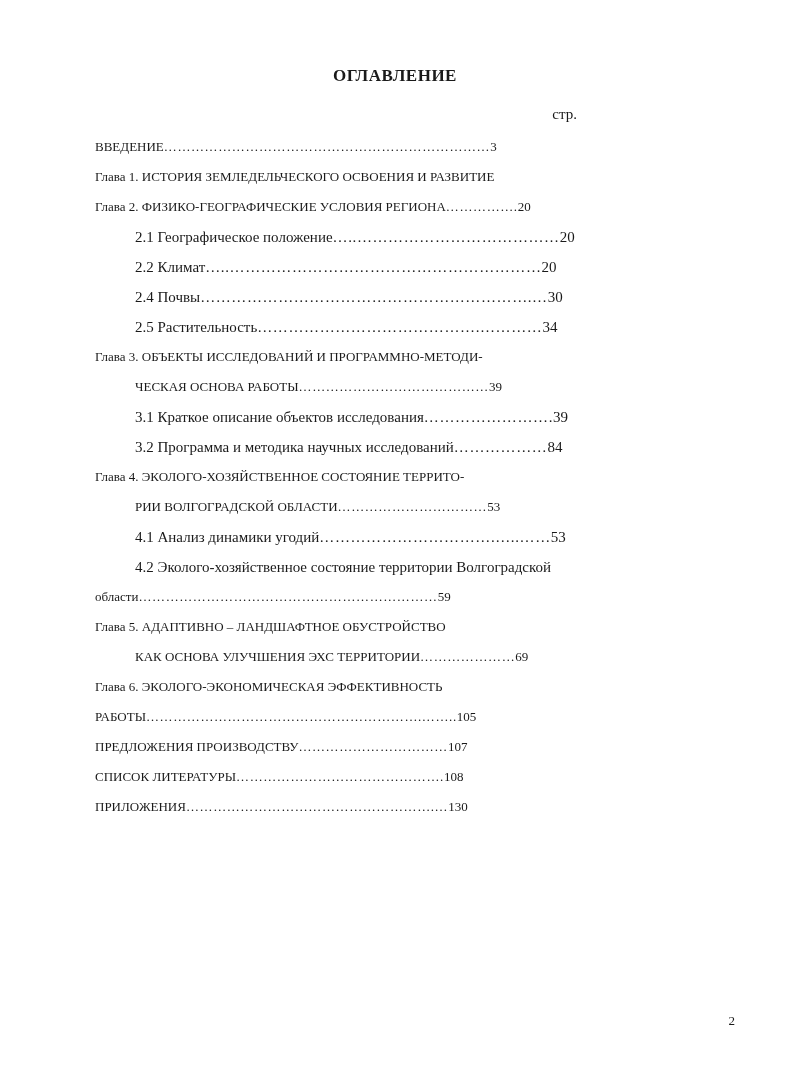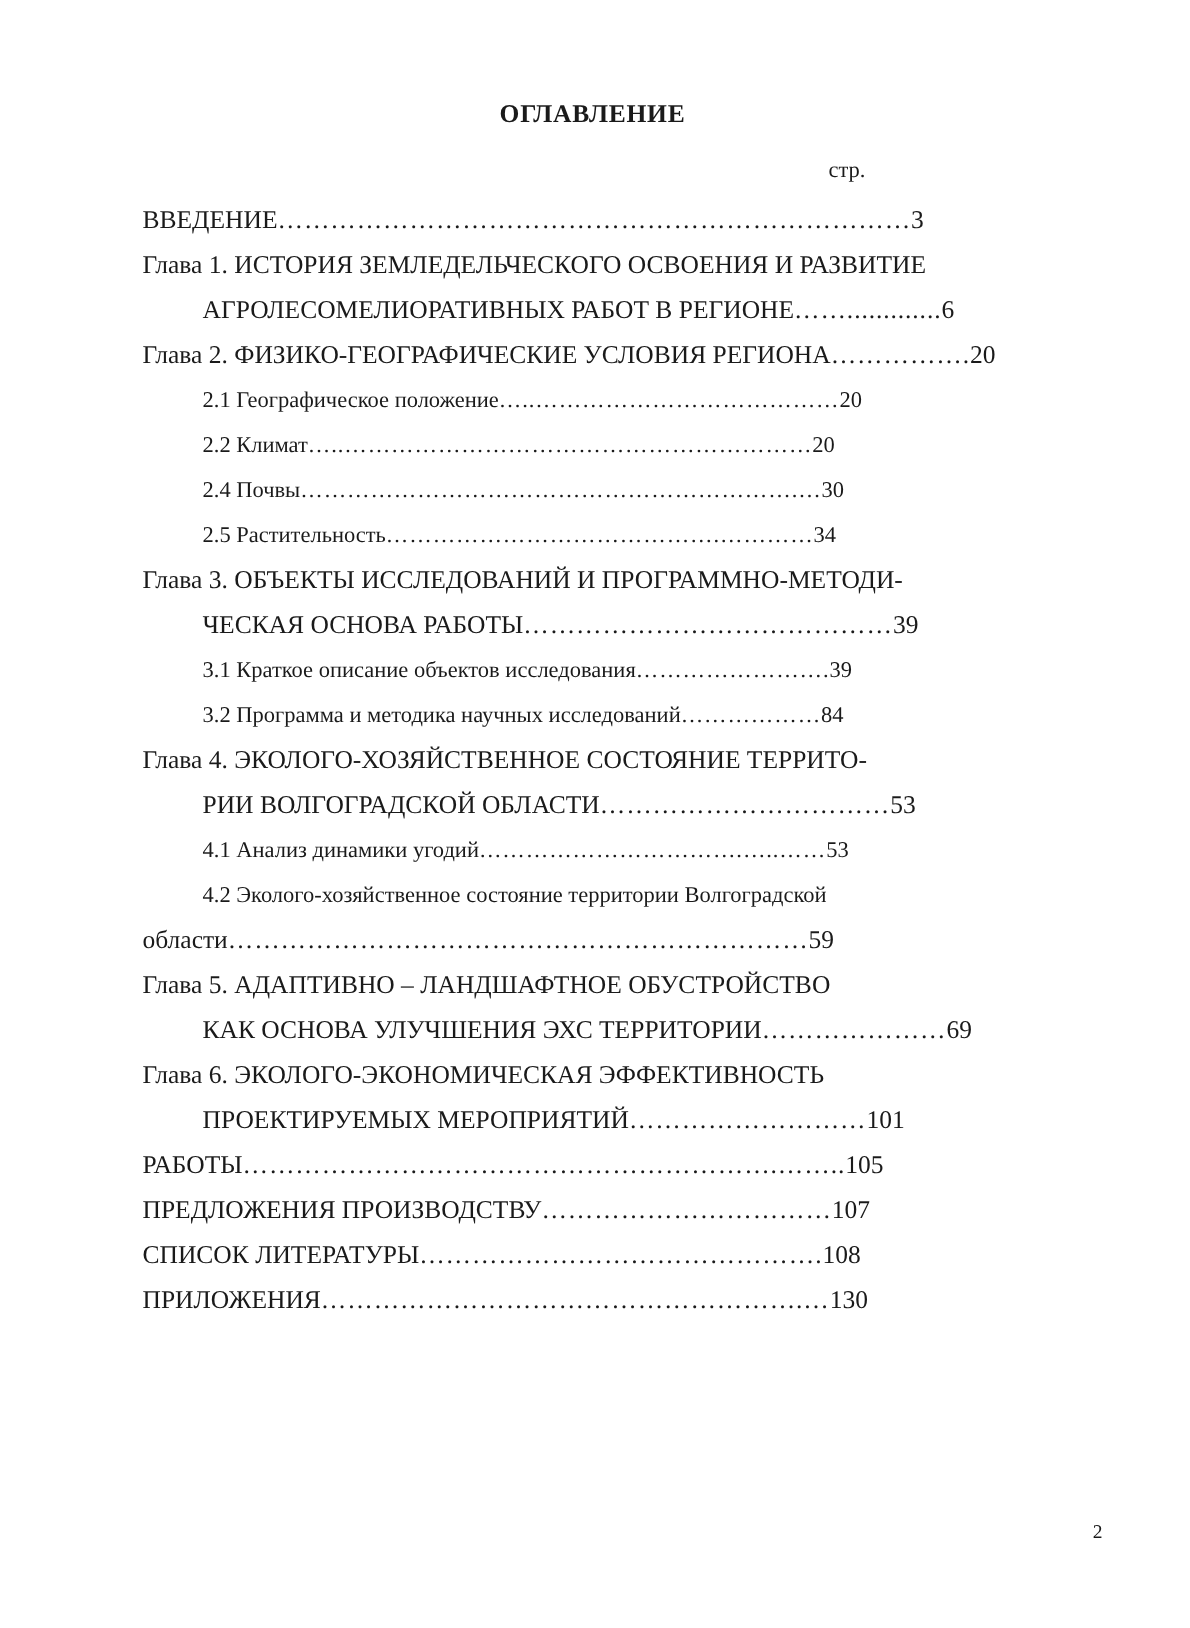--- a/index.html
+++ b/index.html
@@ -39,21 +39,21 @@
     box-sizing: border-box;
     font-size: 15px;
   }
   .toc {
     position: absolute;
     top: 132px;
     left: 95px;
     width: 637px;
   }
   .entry {
-    font-size: 17px;
+    font-size: 13px;
     line-height: 30px;
     white-space: nowrap;
     overflow: hidden;
   }
   .entry .txt { }
   .entry .dots {
     letter-spacing: 0.6px;
   }
   .entry .pg {
   }
@@ -73,39 +73,37 @@
 
 <div class="page">
 
   <div class="title">ОГЛАВЛЕНИЕ</div>
 
   <div class="pagecol-label">стр.</div>
 
   <div class="toc" id="toc">
       <div class="entry lvl0"><span class="txt">ВВЕДЕНИЕ</span><span class="dots">………………………………………………………………</span><span class="pg">3</span></div>
       <div class="entry lvl0"><span class="txt">Глава 1. ИСТОРИЯ ЗЕМЛЕДЕЛЬЧЕСКОГО ОСВОЕНИЯ И РАЗВИТИЕ</span><span class="dots"></span><span class="pg"></span></div>
-      <div class="entry cont0"><span class="txt">АГРОЛЕСОМЕЛИОРАТИВНЫХ РАБОТ В РЕГИОНЕ</span><span class="dots">…….............</span><span class="pg">6</span></div>
       <div class="entry lvl0"><span class="txt">Глава 2. ФИЗИКО-ГЕОГРАФИЧЕСКИЕ УСЛОВИЯ РЕГИОНА</span><span class="dots">…………….</span><span class="pg">20</span></div>
       <div class="entry lvl1"><span class="txt">2.1 Географическое положение</span><span class="dots">…..…………………………………</span><span class="pg">20</span></div>
       <div class="entry lvl1"><span class="txt">2.2 Климат</span><span class="dots">…..……………………………………………………</span><span class="pg">20</span></div>
       <div class="entry lvl1"><span class="txt">2.4 Почвы</span><span class="dots">……………………………………………………….…</span><span class="pg">30</span></div>
       <div class="entry lvl1"><span class="txt">2.5 Растительность</span><span class="dots">…………………………………….…………</span><span class="pg">34</span></div>
       <div class="entry lvl0"><span class="txt">Глава 3. ОБЪЕКТЫ ИССЛЕДОВАНИЙ И ПРОГРАММНО-МЕТОДИ-</span><span class="dots"></span><span class="pg"></span></div>
       <div class="entry cont0"><span class="txt">ЧЕСКАЯ ОСНОВА РАБОТЫ</span><span class="dots">……………………………………</span><span class="pg">39</span></div>
       <div class="entry lvl1"><span class="txt">3.1 Краткое описание объектов исследования</span><span class="dots">…………………….</span><span class="pg">39</span></div>
       <div class="entry lvl1"><span class="txt">3.2 Программа и методика научных исследований</span><span class="dots">………………</span><span class="pg">84</span></div>
       <div class="entry lvl0"><span class="txt">Глава 4. ЭКОЛОГО-ХОЗЯЙСТВЕННОЕ  СОСТОЯНИЕ  ТЕРРИТО-</span><span class="dots"></span><span class="pg"></span></div>
       <div class="entry cont0"><span class="txt">РИИ ВОЛГОГРАДСКОЙ ОБЛАСТИ</span><span class="dots">……………………………</span><span class="pg">53</span></div>
       <div class="entry lvl1"><span class="txt">4.1 Анализ динамики угодий</span><span class="dots">…………………………….…..……</span><span class="pg">53</span></div>
       <div class="entry lvl1"><span class="txt">4.2 Эколого-хозяйственное состояние территории Волгоградской</span><span class="dots"></span><span class="pg"></span></div>
       <div class="entry cont1"><span class="txt">области</span><span class="dots">…………………………………………………………</span><span class="pg">59</span></div>
       <div class="entry lvl0"><span class="txt">Глава 5. АДАПТИВНО – ЛАНДШАФТНОЕ ОБУСТРОЙСТВО</span><span class="dots"></span><span class="pg"></span></div>
       <div class="entry cont0"><span class="txt">КАК ОСНОВА УЛУЧШЕНИЯ ЭХС ТЕРРИТОРИИ</span><span class="dots">…………………</span><span class="pg">69</span></div>
       <div class="entry lvl0"><span class="txt">Глава 6. ЭКОЛОГО-ЭКОНОМИЧЕСКАЯ ЭФФЕКТИВНОСТЬ</span><span class="dots"></span><span class="pg"></span></div>
-      <div class="entry cont0"><span class="txt">ПРОЕКТИРУЕМЫХ МЕРОПРИЯТИЙ</span><span class="dots">………………………</span><span class="pg">101</span></div>
       <div class="entry lvl0"><span class="txt">РАБОТЫ</span><span class="dots">…………………………………………………….……..</span><span class="pg">105</span></div>
       <div class="entry lvl0"><span class="txt">ПРЕДЛОЖЕНИЯ ПРОИЗВОДСТВУ</span><span class="dots">……………………………</span><span class="pg">107</span></div>
       <div class="entry lvl0"><span class="txt">СПИСОК ЛИТЕРАТУРЫ</span><span class="dots">……………………………………….</span><span class="pg">108</span></div>
       <div class="entry lvl0"><span class="txt">ПРИЛОЖЕНИЯ</span><span class="dots">……………………………………………….…</span><span class="pg">130</span></div>
     </div>
 
   <div class="folio">2</div>
 
 </div>
 

